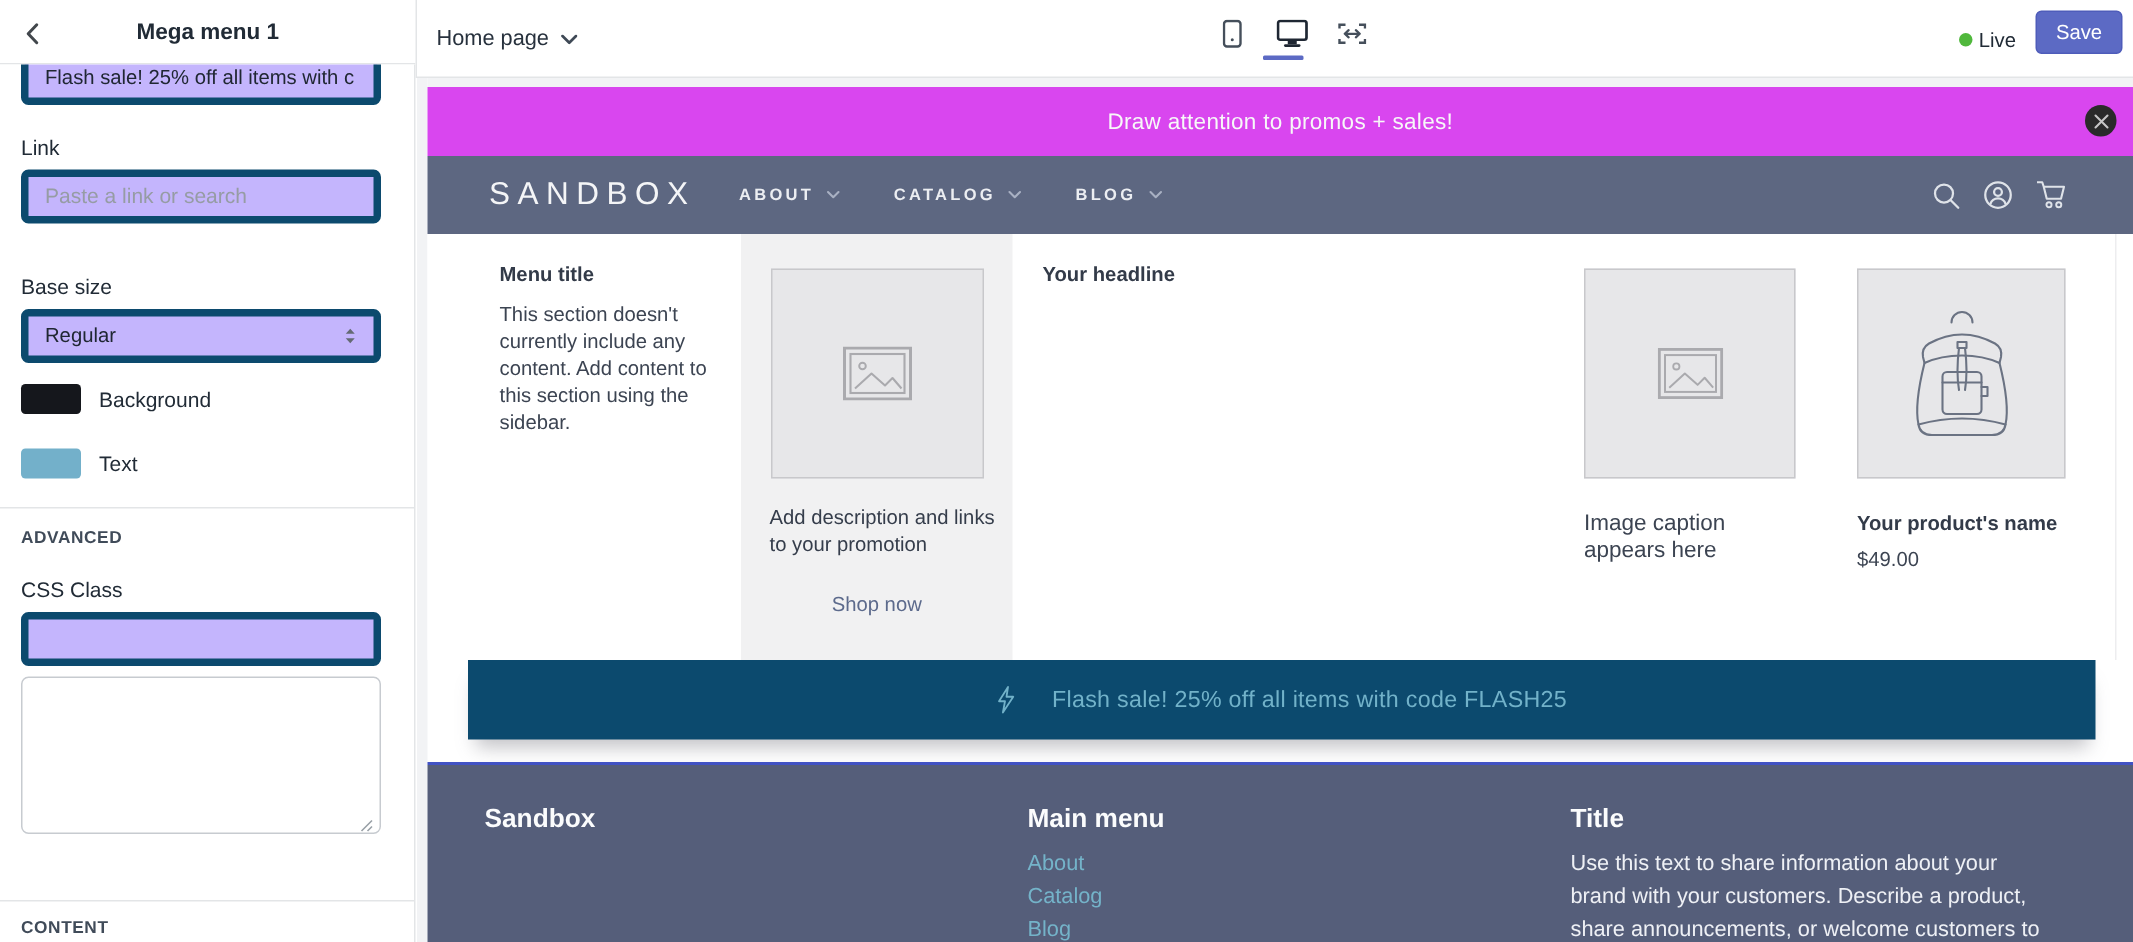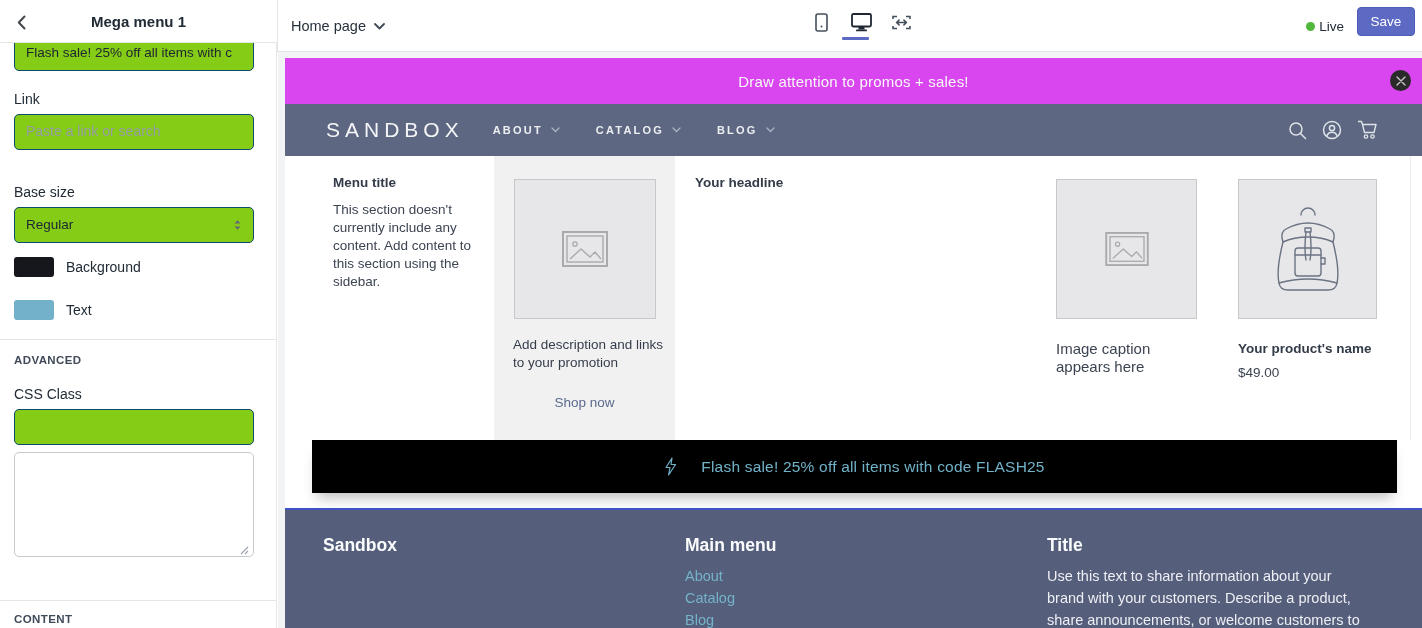--- a/index.html
+++ b/index.html
@@ -39,21 +39,21 @@
     font-family:"Liberation Sans", sans-serif;
   }
 
   
   .sidebar-col {
     position:absolute; left:0; top:43px; bottom:0; width:277px; background:#fff;
     border-right:1px solid #e3e5e7; overflow:hidden;
   }
   .sidebar-body { position:absolute; left:0; top:0; right:0; bottom:28px; padding:0 22px 0 14px; overflow:hidden; }
   .txt-input, .sel-box, .css-input {
-    width:100%; height:36px; border:1px solid #0c4a6e; border-radius:5px; background:#84cc16;
+    width:100%; height:36px; border:5px solid #0c4a6e; border-radius:5px; background:#c4b5fd;
     font-size:13.5px; color:#202733; padding:0 11px; font-family:"Liberation Sans", sans-serif;
   }
   .txt-input::placeholder { color:#969ca4; font-size:14px; }
   .field-cut { margin-top:-13px; }
   .fld-label { margin-top:20px; font-size:14px; color:#212b36; }
   .mt7 { margin-top:7px; }
   .sel-box { display:flex; align-items:center; justify-content:space-between; cursor:pointer; }
   .swatch-row { display:flex; align-items:center; gap:12px; }
   .swatch-row.first { margin-top:14px; }
   .swatch-row.second { margin-top:23px; }
@@ -111,21 +111,21 @@
   .promo-cta { margin-top:23px; text-align:center; font-size:13.5px; color:#5c6a8c; cursor:pointer; }
   .mm-headline { position:absolute; left:410px; top:19px; font-size:13.5px; font-weight:700; color:#333b49; }
   .mm-cardA { position:absolute; left:771px; top:23px; width:141px; height:140px; }
   .mm-captionA { position:absolute; left:771px; top:184px; width:140px; font-size:15px; color:#3c4452; line-height:18px; }
   .mm-cardB { position:absolute; left:953px; top:23px; width:139px; height:140px; }
   .mm-name { position:absolute; left:953px; top:185px; font-size:13.5px; font-weight:700; color:#333b49; }
   .mm-price { position:absolute; left:953px; top:209px; font-size:13.5px; color:#3c4452; }
   .mm-edge { position:absolute; left:1125px; top:0; bottom:0; width:1px; background:#ededef; }
 
   .flashbar {
-    position:absolute; left:312px; top:440px; width:1085px; height:53px; background:#000000;
+    position:absolute; left:312px; top:440px; width:1085px; height:53px; background:#0c4a6e;
     display:flex; align-items:center; justify-content:center; gap:24px;
     box-shadow:0 10px 12px -5px rgba(100,100,110,.4);
   }
   .flash-text { color:#72b2c9; font-size:15.5px; letter-spacing:.2px; }
 
   .footer-line { position:absolute; left:285px; top:508px; right:0; height:2px; background:#4152c4; }
   .site-footer { position:absolute; left:285px; top:510px; right:0; height:118px; background:#555e7a; }
   .f-col { position:absolute; top:25px; }
   .f-brand { left:38px; } .f-menu { left:400px; } .f-info { left:762px; }
   .f-heading { font-size:17.5px; font-weight:700; color:#fbfcfd; }

